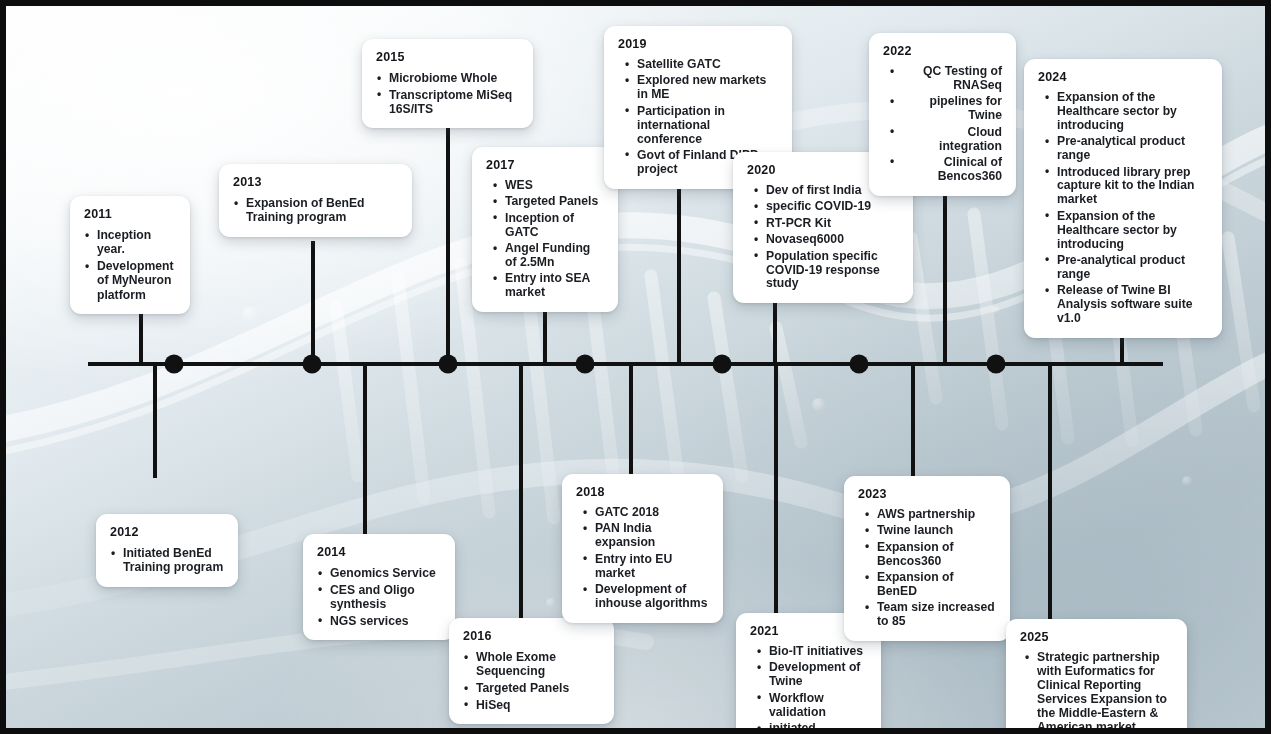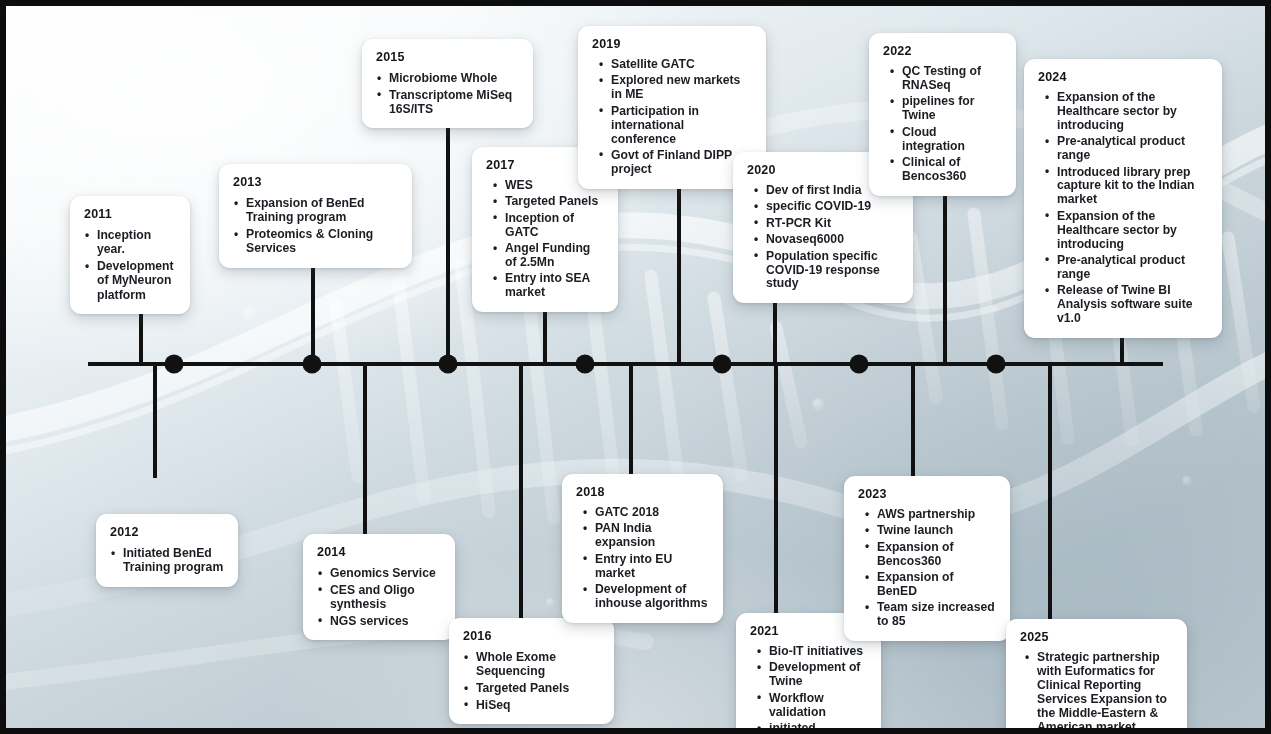--- a/index.html
+++ b/index.html
@@ -224,21 +224,20 @@
       <div class="card-year">2012</div>
       <ul>
         <li>Initiated BenEd Training program</li>
       </ul>
     </div>
 
     <div class="card" style="left:213px; top:158px; width:193px;">
       <div class="card-year">2013</div>
       <ul>
         <li>Expansion of BenEd Training program</li>
-        <li>Proteomics &amp; Cloning Services</li>
       </ul>
     </div>
 
     <div class="card" style="left:297px; top:528px; width:152px;">
       <div class="card-year">2014</div>
       <ul>
         <li>Genomics Service</li>
         <li>CES and Oligo synthesis</li>
         <li>NGS services</li>
       </ul>
@@ -275,21 +274,21 @@
     <div class="card tight" style="left:556px; top:468px; width:161px;">
       <div class="card-year">2018</div>
       <ul style="padding-left:6px;">
         <li>GATC 2018</li>
         <li>PAN India expansion</li>
         <li>Entry into EU market</li>
         <li>Development of inhouse algorithms</li>
       </ul>
     </div>
 
-    <div class="card tight" style="left:572px; top:20px; width:188px;">
+    <div class="card tight" style="left:598px; top:20px; width:188px;">
       <div class="card-year">2019</div>
       <ul style="padding-left:6px;">
         <li>Satellite GATC</li>
         <li>Explored new markets in ME</li>
         <li>Participation in international conference</li>
         <li>Govt of Finland DIPP project</li>
       </ul>
     </div>
 
     <div class="card tight" style="left:727px; top:146px; width:180px;">
@@ -308,21 +307,21 @@
       <ul style="padding-left:6px;">
         <li>Bio-IT initiatives</li>
         <li>Development of Twine</li>
         <li>Workflow validation</li>
         <li>initiated</li>
       </ul>
     </div>
 
     <div class="card tight" style="left:863px; top:27px; width:147px;">
       <div class="card-year">2022</div>
-      <ul style="padding-left:6px;">
+      <ul style="padding-left:6px;text-align:right;">
         <li>QC Testing of RNASeq</li>
         <li>pipelines for Twine</li>
         <li>Cloud integration</li>
         <li>Clinical of Bencos360</li>
       </ul>
     </div>
 
     <div class="card tight" style="left:838px; top:470px; width:166px;">
       <div class="card-year">2023</div>
       <ul style="padding-left:6px;">

